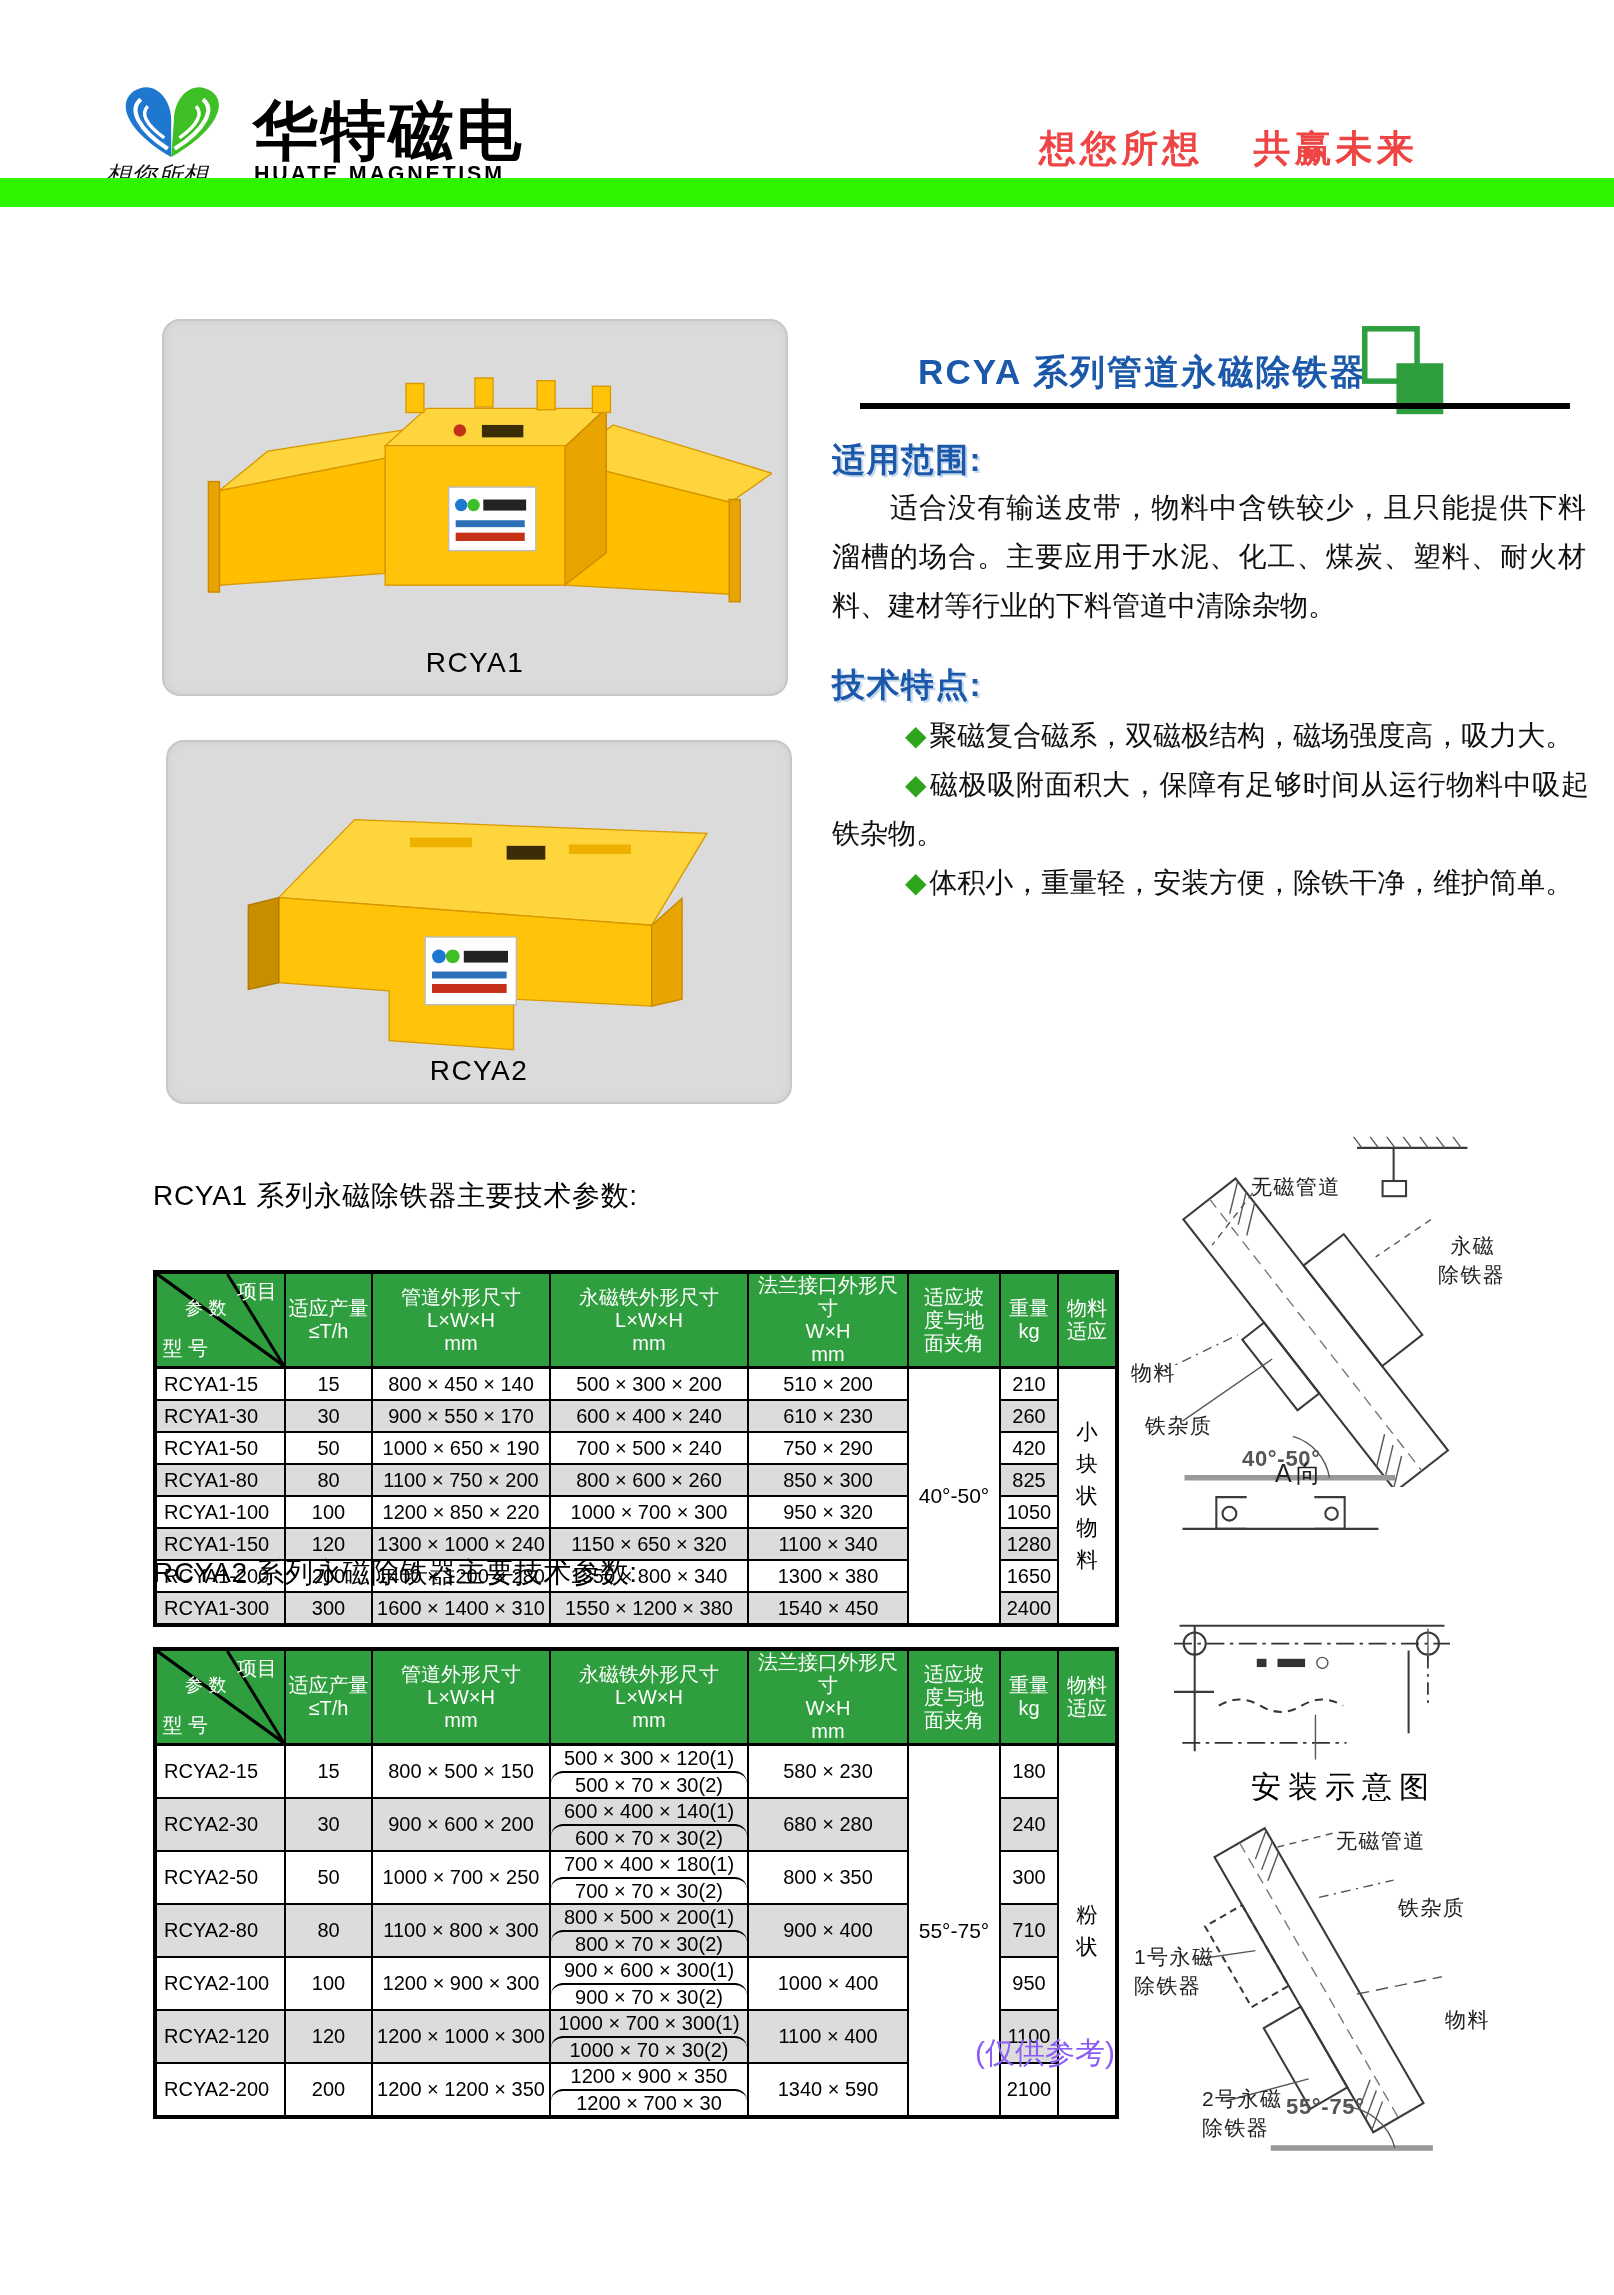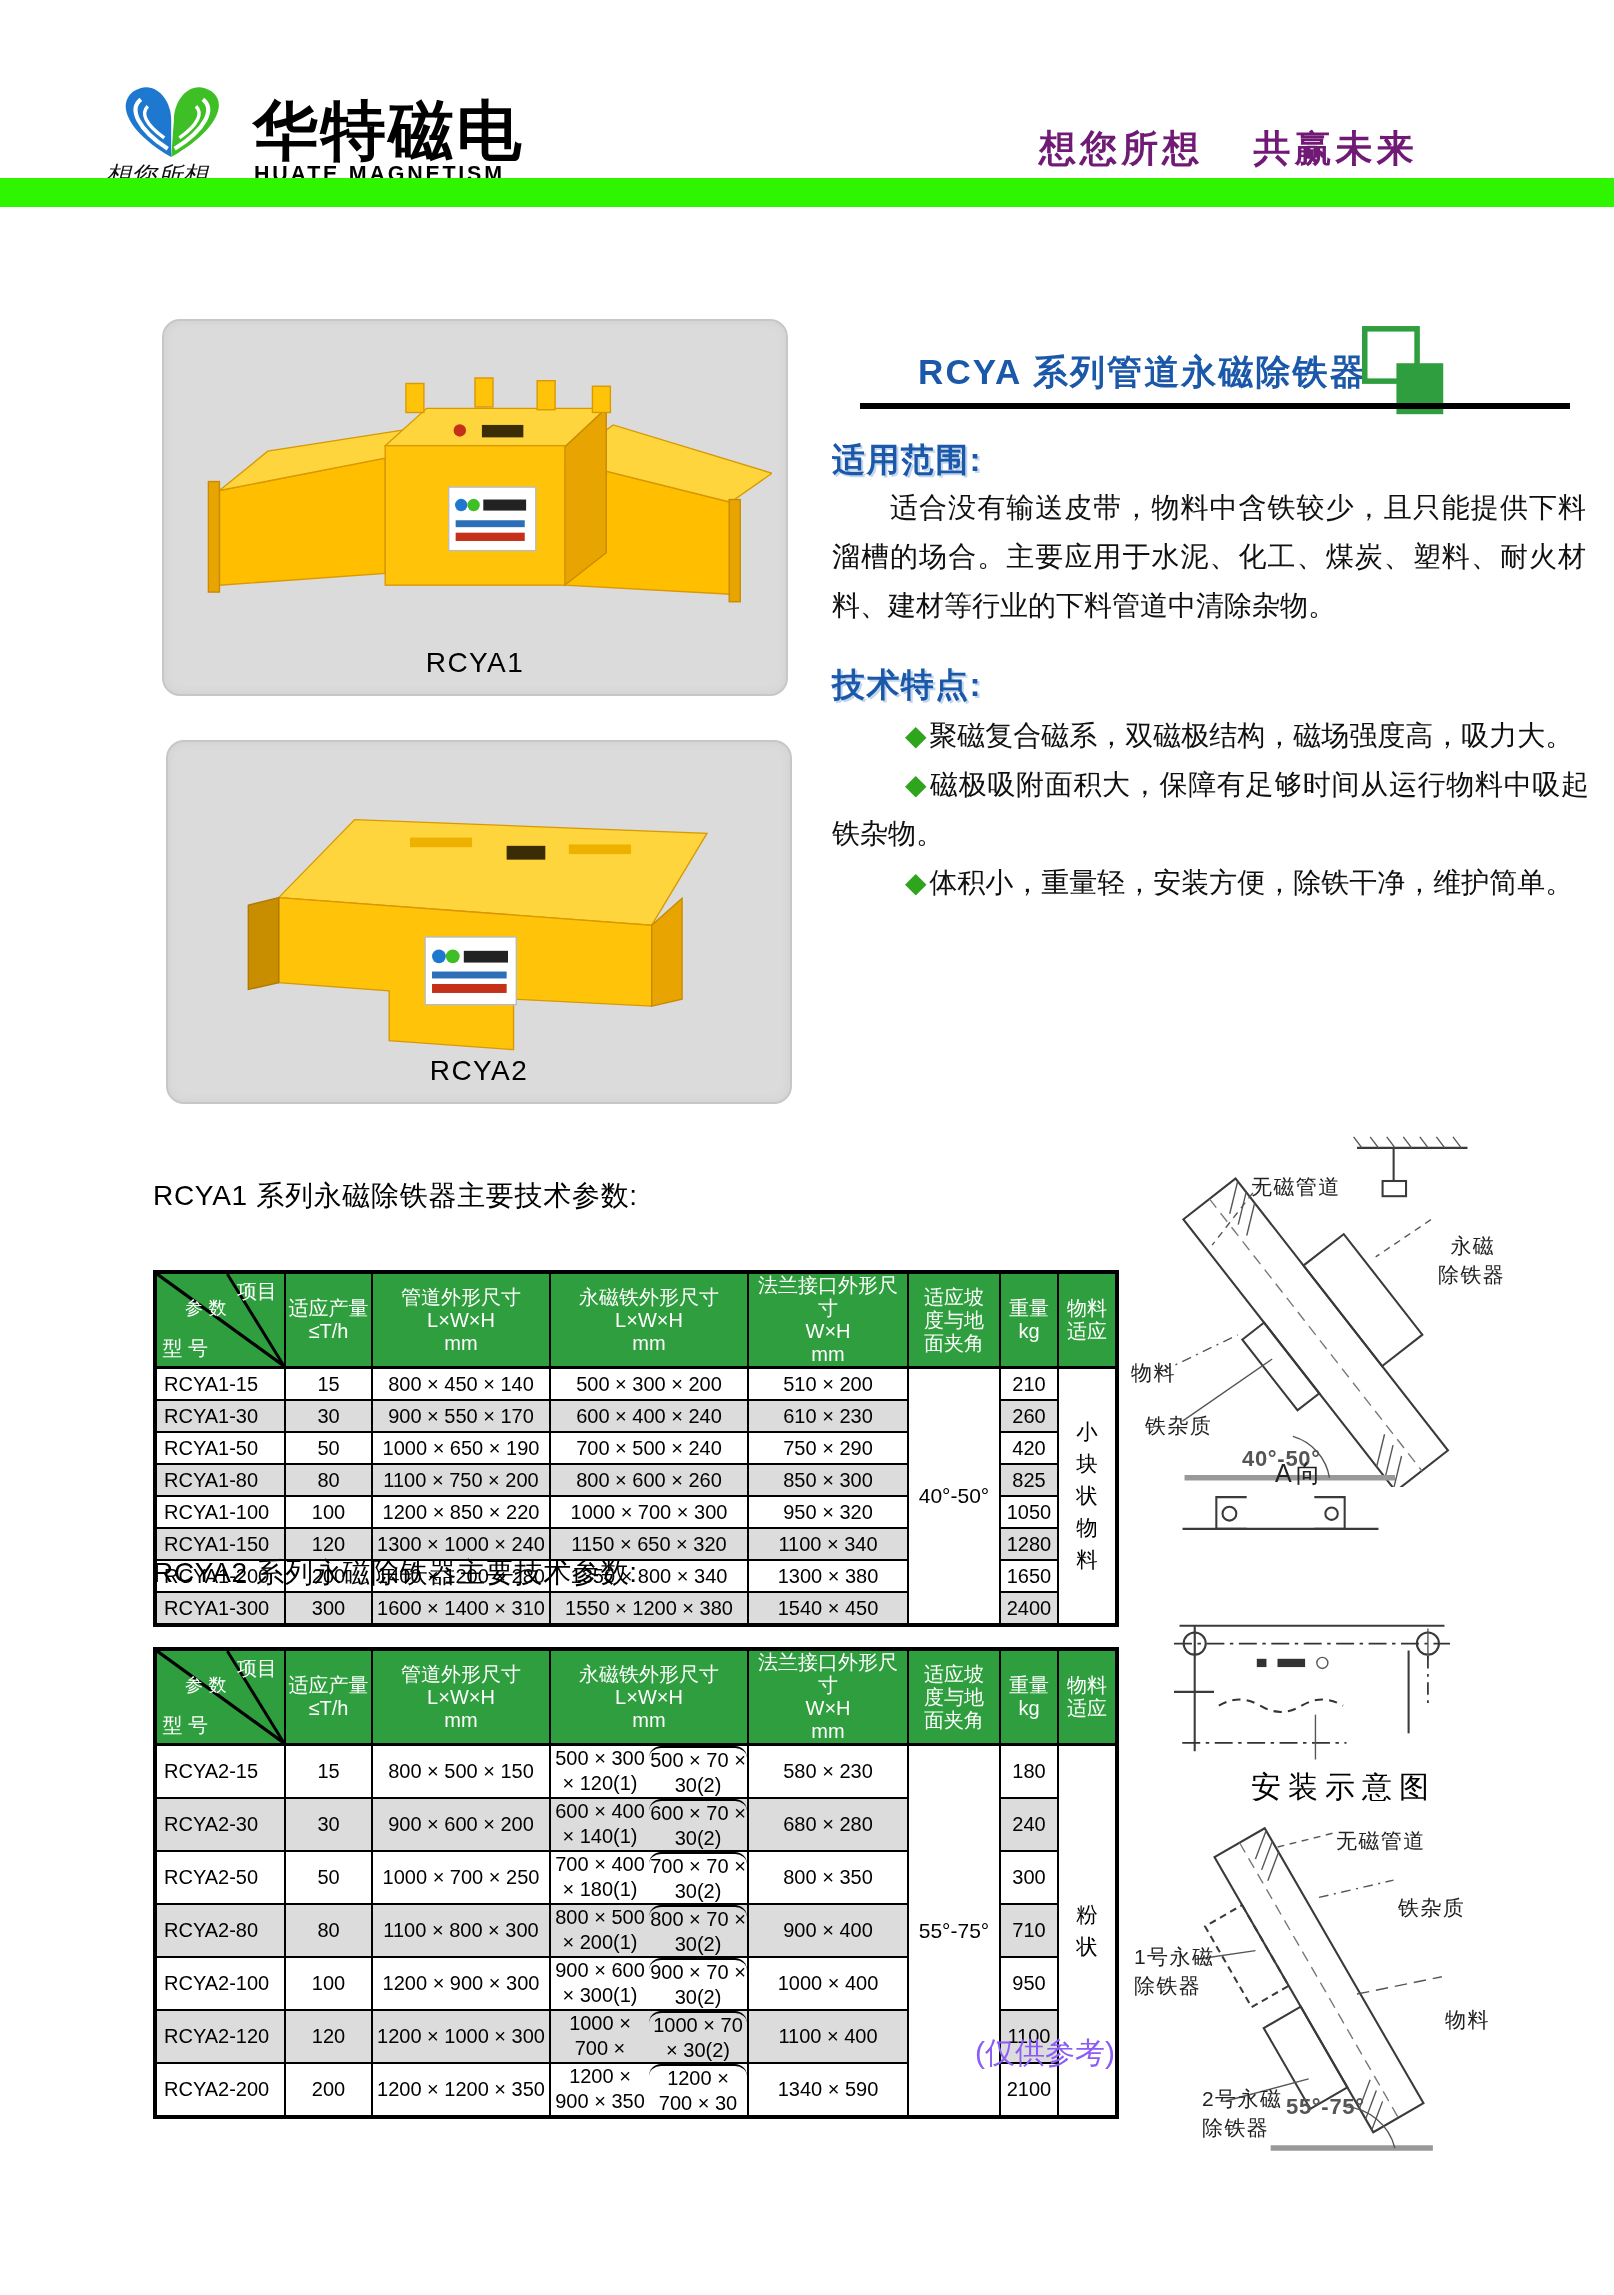--- a/index.html
+++ b/index.html
@@ -3,21 +3,21 @@
 <meta charset="utf-8">
 <style>
   html,body{margin:0;padding:0;background:#888;}
   #page{position:relative;width:1615px;height:2295px;background:#fff;overflow:hidden;
         font-family:"Liberation Sans","DejaVu Sans",sans-serif;color:#000;}
   .abs{position:absolute;}
   
   .logo-cn{left:253px;top:87px;font-size:65px;font-weight:bold;letter-spacing:2.8px;color:#000;}
   .logo-en{left:254px;top:162px;font-size:21.4px;font-weight:bold;letter-spacing:2.8px;color:#000;}
   .logo-script{left:105px;top:159px;font-size:25.6px;font-style:italic;font-family:"Liberation Serif","DejaVu Serif",serif;color:#111;}
-  .slogan{left:1039px;top:124px;font-size:37px;font-weight:bold;color:#701a75;letter-spacing:4.1px;}
+  .slogan{left:1039px;top:124px;font-size:37px;font-weight:bold;color:#ef4444;letter-spacing:4.1px;}
   .slogan .gap{display:inline-block;width:50px;}
   .greenbar{left:0;top:178px;width:1615px;height:29px;background:#30F500;}
   
   .card{background:#DBDBDB;border:2.1px solid #C7C7C7;border-radius:18px;box-shadow:inset 0 0 9.7px #cfcfcf;}
   .card1{left:162px;top:319px;width:622px;height:373px;}
   .card2{left:166px;top:740px;width:622px;height:360px;}
   .plabel{position:absolute;left:0;right:0;bottom:15px;text-align:center;font-size:28px;color:#000;letter-spacing:1.4px;}
   
   .doc-title{left:918px;top:349px;font-size:35px;font-weight:bold;color:#1B58A9;letter-spacing:2.1px;}
   .rule{left:860px;top:403px;width:710px;height:5.5px;background:#000;}
@@ -43,21 +43,21 @@
   .corner svg{position:absolute;left:0;top:0;width:100%;height:100%;}
   .corner .c-top{position:absolute;top:4.1px;right:7px;font-size:20px;}
   .corner .c-mid{position:absolute;top:22px;left:28px;font-size:18px;letter-spacing:5.5px;}
   .corner .c-bot{position:absolute;bottom:4.1px;left:5.5px;font-size:20px;letter-spacing:5.5px;}
   .t1 tbody td{height:30px;font-size:20px;line-height:28px;}
   .t2 tbody td{height:51px;font-size:20px;}
   .ptable tbody .model{text-align:left;padding-left:7px;}
   .ptable tbody tr:nth-child(even) td{background:#DCDCDC;}
   .ptable td.span-cell{background:#fff !important;font-size:21px;}
   .ptable td.mat{line-height:32px;padding:0 9.7px;word-break:break-all;font-size:21.4px;}
-  .mg{display:flex;flex-direction:row;height:51px;}
+  .mg{display:flex;flex-direction:column;height:51px;}
   .mg div{flex:1;line-height:25px;}
   .mg div + div{border-top:2.1px solid #000;border-radius:12px;}
   .note{left:844px;top:2033px;width:271px;text-align:right;font-size:30px;color:#8b5cf6;}
   
   .dlabel{font-size:21px;color:#222;letter-spacing:1.4px;}
   .dangle{font-size:22px;font-weight:bold;color:#555;letter-spacing:0.7px;}
   .two-line{line-height:29px;}
   .aview{left:1275px;top:1457px;font-size:25px;color:#222;letter-spacing:4.1px;}
   .inst-caption{left:1251px;top:1767px;font-size:30px;color:#000;letter-spacing:7px;}
   svg .ln{stroke:#3a3a3a;stroke-width:3;fill:none;}

